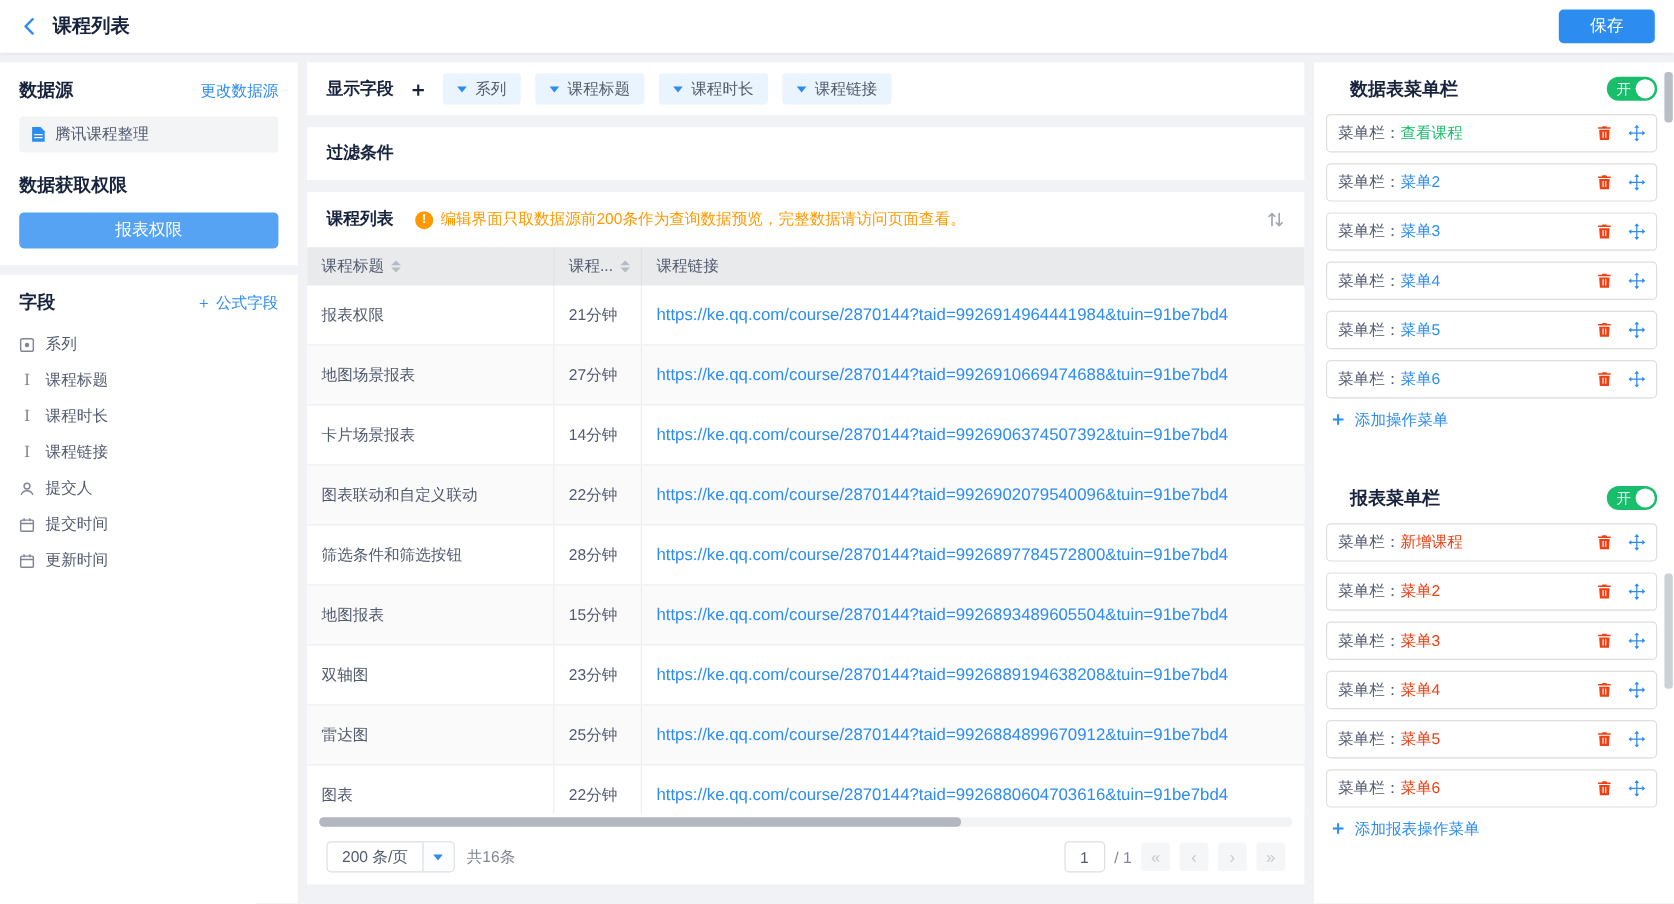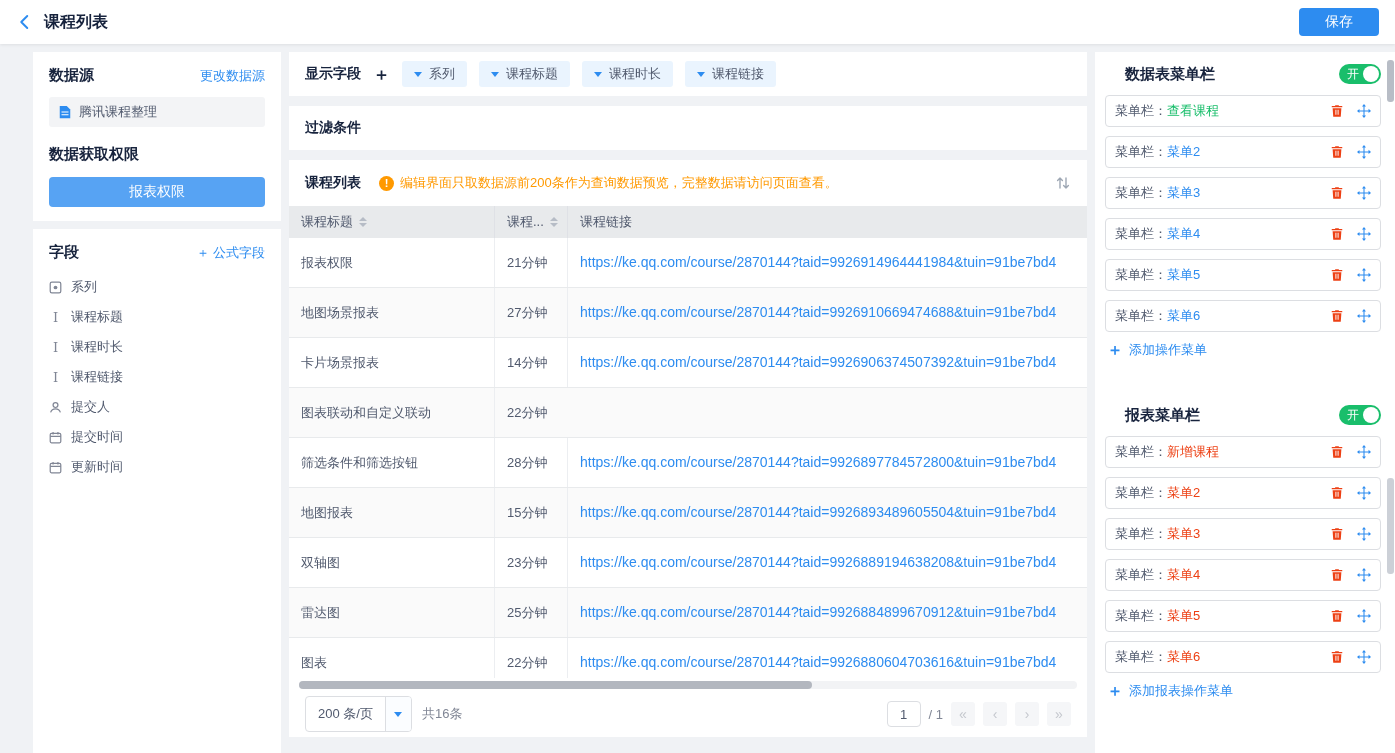--- a/index.html
+++ b/index.html
@@ -17,21 +17,21 @@
   }
   .back-btn { display:flex; align-items:center; cursor:pointer; }
   .page-title { font-size:16px; font-weight:700; color:#17233d; margin-left:10px; }
   .save-btn {
     margin-left:auto; width:80px; height:28px; background:#2d8cf0; color:#fff;
     border:none; border-radius:4px; font-size:14px; cursor:pointer;
     font-family:inherit;
   }
 
   
-  .layout { display:flex; gap:8px; padding-top:8px; height:709px;padding-left:33px; }
+  .layout { display:flex; gap:8px; padding-top:8px; height:709px; }
 
   
   .left-col { width:248px; display:flex; flex-direction:column; gap:8px; }
   .panel { background:#fff; padding:14px 16px; }
   .panel-fields { flex:1; }
   .panel-head { display:flex; align-items:center; justify-content:space-between; }
   .panel-head h3 { font-size:15px; color:#17233d; font-weight:700; }
   .blue-link { color:#2d8cf0; font-size:13px; cursor:pointer; text-decoration:none; }
   .ds-item {
     margin-top:12px; background:#f3f4f6; border-radius:3px; height:30px;
@@ -99,21 +99,21 @@
   .c1 { width:206px; flex:none; }
   .c2 { width:73px; flex:none; }
   .c3 { flex:1; min-width:0; }
   .td.link a { color:#2d8cf0; text-decoration:none; font-size:14px; }
 
   .hscroll { height:8px; margin:3px 10px 2px 10px; background:#f2f3f5; border-radius:4px; position:relative; flex:none; }
   .hscroll .hthumb { position:absolute; left:0; top:0; height:8px; width:66%; background:#b3b7bf; border-radius:4px; cursor:pointer; }
 
   .tfoot { height:46px; display:flex; align-items:center; padding:0 16px; gap:10px; flex:none; }
   .pagesize {
-    display:flex; align-items:center; height:36px; border:1px solid #dcdee2;
+    display:flex; align-items:center; height:26px; border:1px solid #dcdee2;
     border-radius:4px; cursor:pointer; overflow:hidden;
   }
   .pagesize .ps-text { padding:0 12px; color:#515a6e; }
   .pagesize .ps-caret {
     width:26px; align-self:stretch; display:flex; align-items:center; justify-content:center;
     border-left:1px solid #dcdee2; background:#fbfdff;
   }
   .total-text { color:#808695; }
   .pager { margin-left:auto; display:flex; align-items:center; gap:8px; }
   .page-input {
@@ -307,20 +307,21 @@
             <div class="td c3 link"><a href="#">https://ke.qq.com/course/2870144?taid=9926910669474688&amp;tuin=91be7bd4</a></div>
           </div>
           <div class="tr">
             <div class="td c1">卡片场景报表</div>
             <div class="td c2">14分钟</div>
             <div class="td c3 link"><a href="#">https://ke.qq.com/course/2870144?taid=9926906374507392&amp;tuin=91be7bd4</a></div>
           </div>
           <div class="tr">
             <div class="td c1">图表联动和自定义联动</div>
             <div class="td c2">22分钟</div>
+            <div class="td c3 link"><a href="#">https://ke.qq.com/course/2870144?taid=9926902079540096&amp;tuin=91be7bd4</a></div>
           </div>
           <div class="tr">
             <div class="td c1">筛选条件和筛选按钮</div>
             <div class="td c2">28分钟</div>
             <div class="td c3 link"><a href="#">https://ke.qq.com/course/2870144?taid=9926897784572800&amp;tuin=91be7bd4</a></div>
           </div>
           <div class="tr">
             <div class="td c1">地图报表</div>
             <div class="td c2">15分钟</div>
             <div class="td c3 link"><a href="#">https://ke.qq.com/course/2870144?taid=9926893489605504&amp;tuin=91be7bd4</a></div>

